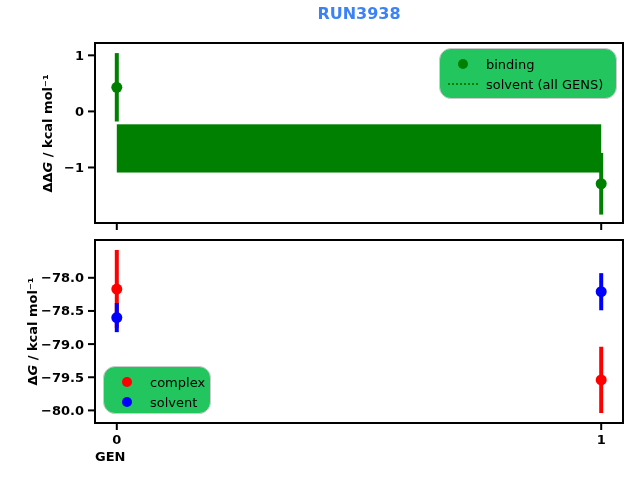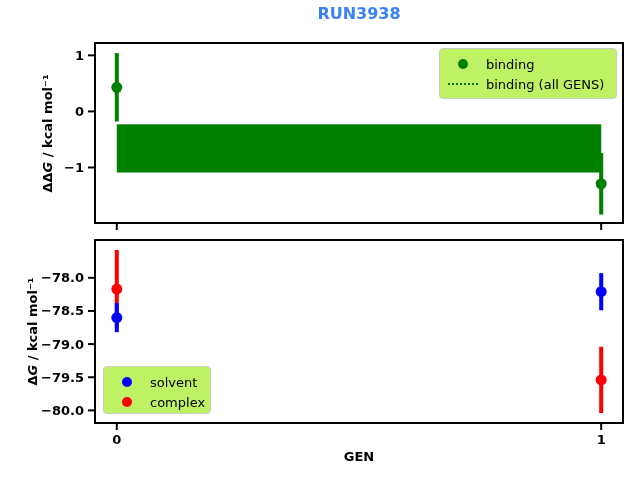--- a/index.html
+++ b/index.html
@@ -7,34 +7,34 @@
     position:relative;width:640px;height:480px;background:#ffffff;
     font-family:"DejaVu Sans",sans-serif;overflow:hidden;
   }
   #plot-svg{position:absolute;left:0;top:0;}
   svg text{font-family:"DejaVu Sans",sans-serif;}
   .chart-title{
     position:absolute;left:95px;top:4px;width:528px;text-align:center;
     font-size:16px;font-weight:bold;color:#3b82f6;
   }
   .xlabel{
-    position:absolute;left:95px;top:449px;width:528px;text-align:center;
+    position:absolute;left:95px;top:449px;width:528px;
     font-size:13px;font-weight:bold;color:#000;
   }
   .ylabel{
     position:absolute;width:200px;height:17px;text-align:center;
     font-size:13px;font-weight:bold;color:#000;white-space:pre;
     transform:rotate(-90deg);
   }
   .ylabel .it{font-style:italic;}
   .ylabel-top{left:-52px;top:125px;}
   .ylabel-bottom{left:-67px;top:323px;}
   .legend{
-    position:absolute;background:#bef264;border:1px solid #cccccc;
-    border-radius:4px;padding:5px 7px;box-sizing:border-box;z-index:2;
+    position:absolute;background:#22c55e;border:1px solid #cccccc;
+    border-radius:12px;padding:5px 7px;box-sizing:border-box;z-index:2;
   }
   .legend-top{left:439px;top:48px;width:178px;height:51px;}
   .legend-bottom{left:103px;top:366px;width:108px;height:48px;}
   .legend-row{display:flex;align-items:center;height:20px;white-space:nowrap;}
   .swatch{width:32px;display:flex;justify-content:center;align-items:center;flex:none;}
   .dot{width:10px;height:10px;border-radius:50%;display:inline-block;}
   .dotted-line{width:30px;height:0;border-top:2px dotted #008000;display:inline-block;}
   .legend-label{font-size:13px;color:#000;margin-left:7px;}
 </style>
 </head>
@@ -94,32 +94,32 @@
     <div class="legend-row">
       <span class="swatch">
           <span class="dot" style="background: rgb(0, 128, 0);"></span>
         </span>
       <span class="legend-label">binding</span>
     </div>
     <div class="legend-row">
       <span class="swatch">
           <span class="dotted-line" style="border-top-color: rgb(0, 128, 0);"></span>
         </span>
-      <span class="legend-label">binding (all GENS)</span>
+      <span class="legend-label">solvent (all GENS)</span>
     </div>
   </div>
 
   <div class="legend legend-bottom">
     <div class="legend-row">
       <span class="swatch">
+          <span class="dot" style="background: rgb(255, 0, 0);"></span>
+        </span>
+      <span class="legend-label">complex</span>
+    </div>
+    <div class="legend-row">
+      <span class="swatch">
           <span class="dot" style="background: rgb(0, 0, 255);"></span>
         </span>
       <span class="legend-label">solvent</span>
-    </div>
-    <div class="legend-row">
-      <span class="swatch">
-          <span class="dot" style="background: rgb(255, 0, 0);"></span>
-        </span>
-      <span class="legend-label">complex</span>
     </div>
   </div>
 
 </div>
 
 </body></html>

